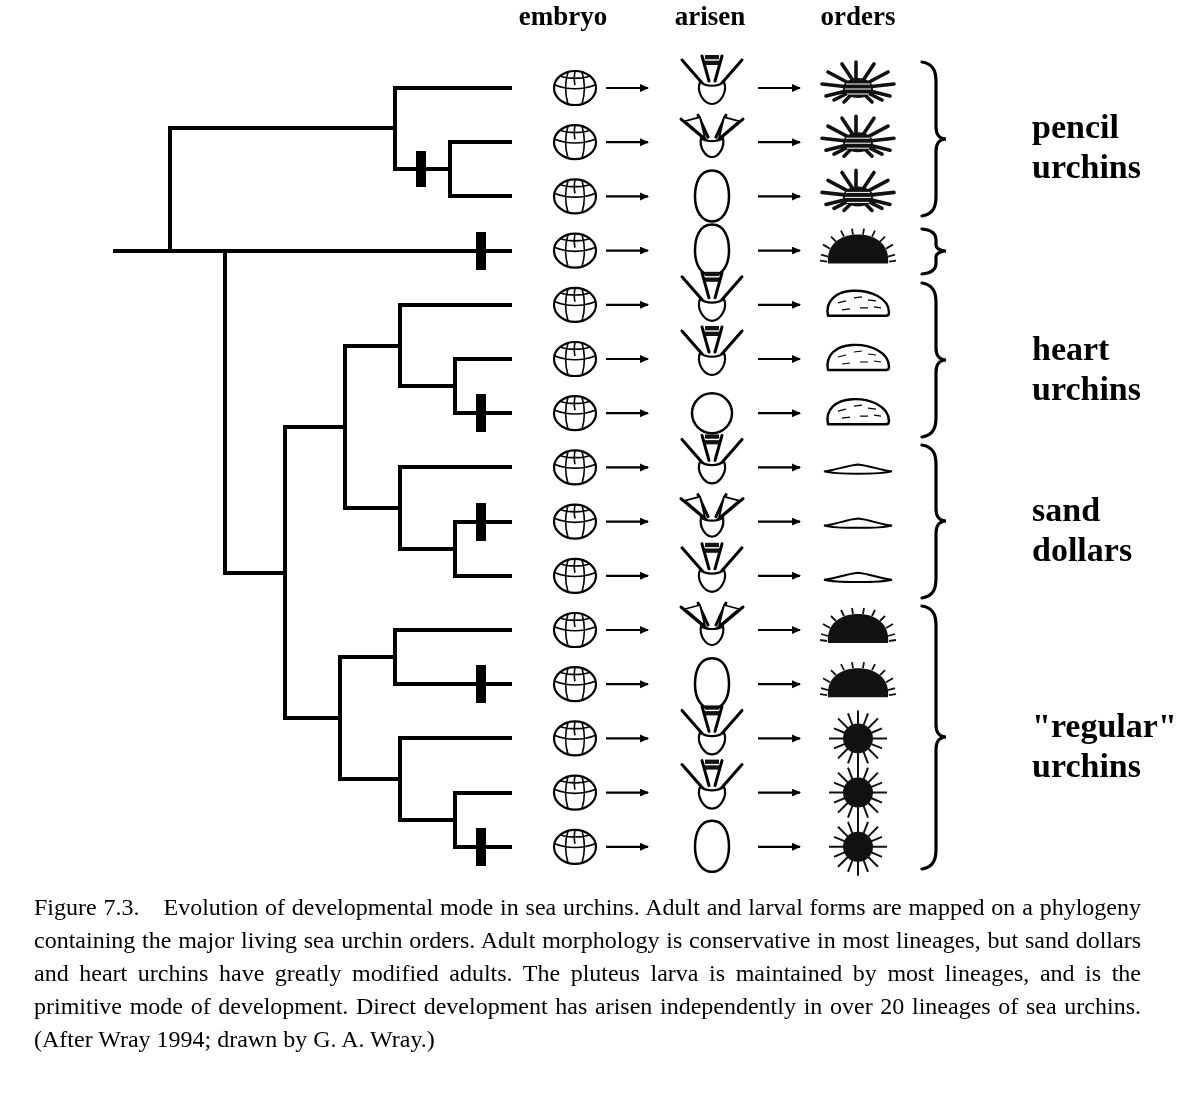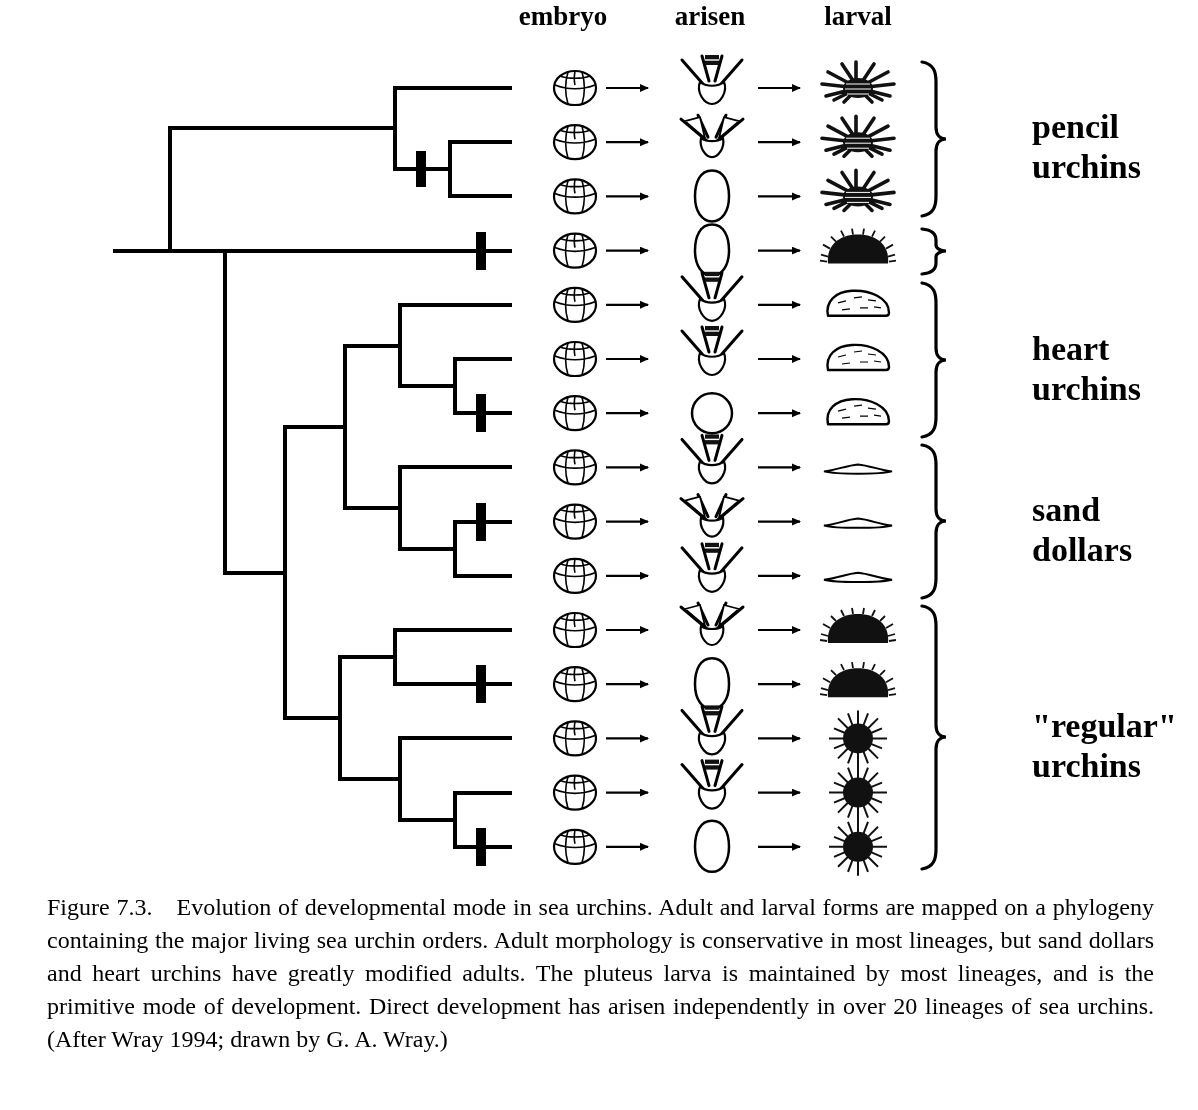--- a/index.html
+++ b/index.html
@@ -6,31 +6,31 @@
   .page{position:relative;width:1198px;height:1110px;background:#fff;overflow:hidden;
         font-family:"Liberation Serif",serif;color:#000;border-radius:10px;}
   .diagram{position:absolute;left:0;top:0;}
   .col-header{position:absolute;top:1px;font-weight:bold;font-size:27px;text-align:center;}
   .hdr-embryo{left:493px;width:140px;}
   .hdr-larva{left:645px;width:130px;}
   .hdr-adult{left:793px;width:130px;}
   .group-label{position:absolute;left:1032px;width:210px;font-weight:bold;font-size:34px;
                line-height:1.17;white-space:pre-line;}
   .gl-0{top:107px;} .gl-1{top:220px;} .gl-2{top:329px;} .gl-3{top:490px;} .gl-4{top:706px;}
-  .caption{position:absolute;left:47px;top:891px;width:1107px;font-size:24px;
+  .caption{position:absolute;left:34px;top:891px;width:1107px;font-size:24px;
            line-height:1.38;text-align:justify;}
 </style>
 </head>
 <body>
 
 <div class="page">
 
   <div class="col-header hdr-embryo">embryo</div>
   <div class="col-header hdr-larva">arisen</div>
-  <div class="col-header hdr-adult">larval</div>
+  <div class="col-header hdr-adult">orders</div>
 
   <svg class="diagram" width="1198" height="885" viewBox="0 0 1198 885">
     <defs>
       <marker id="arrowhead" markerWidth="11" markerHeight="9" refX="8" refY="4" orient="auto" markerUnits="userSpaceOnUse">
         <path d="M0,0 L9,4 L0,8 Z" fill="#000"></path>
       </marker>
 
       <g id="sym-embryo">
         <ellipse rx="21" ry="17" fill="#fff" stroke="#000" stroke-width="2.2"></ellipse>
         <path d="M -7,-16 C -10,-6 -10,6 -7,16 M 7,-16 C 10,-6 10,6 7,16 M -20,-3 C -8,2 8,2 20,-3 M 0,-17 C -1,-11 -1,-7 0,-3 M -15,-12 C -7,-9 7,-9 15,-12" fill="none" stroke="#000" stroke-width="1.6"></path>

